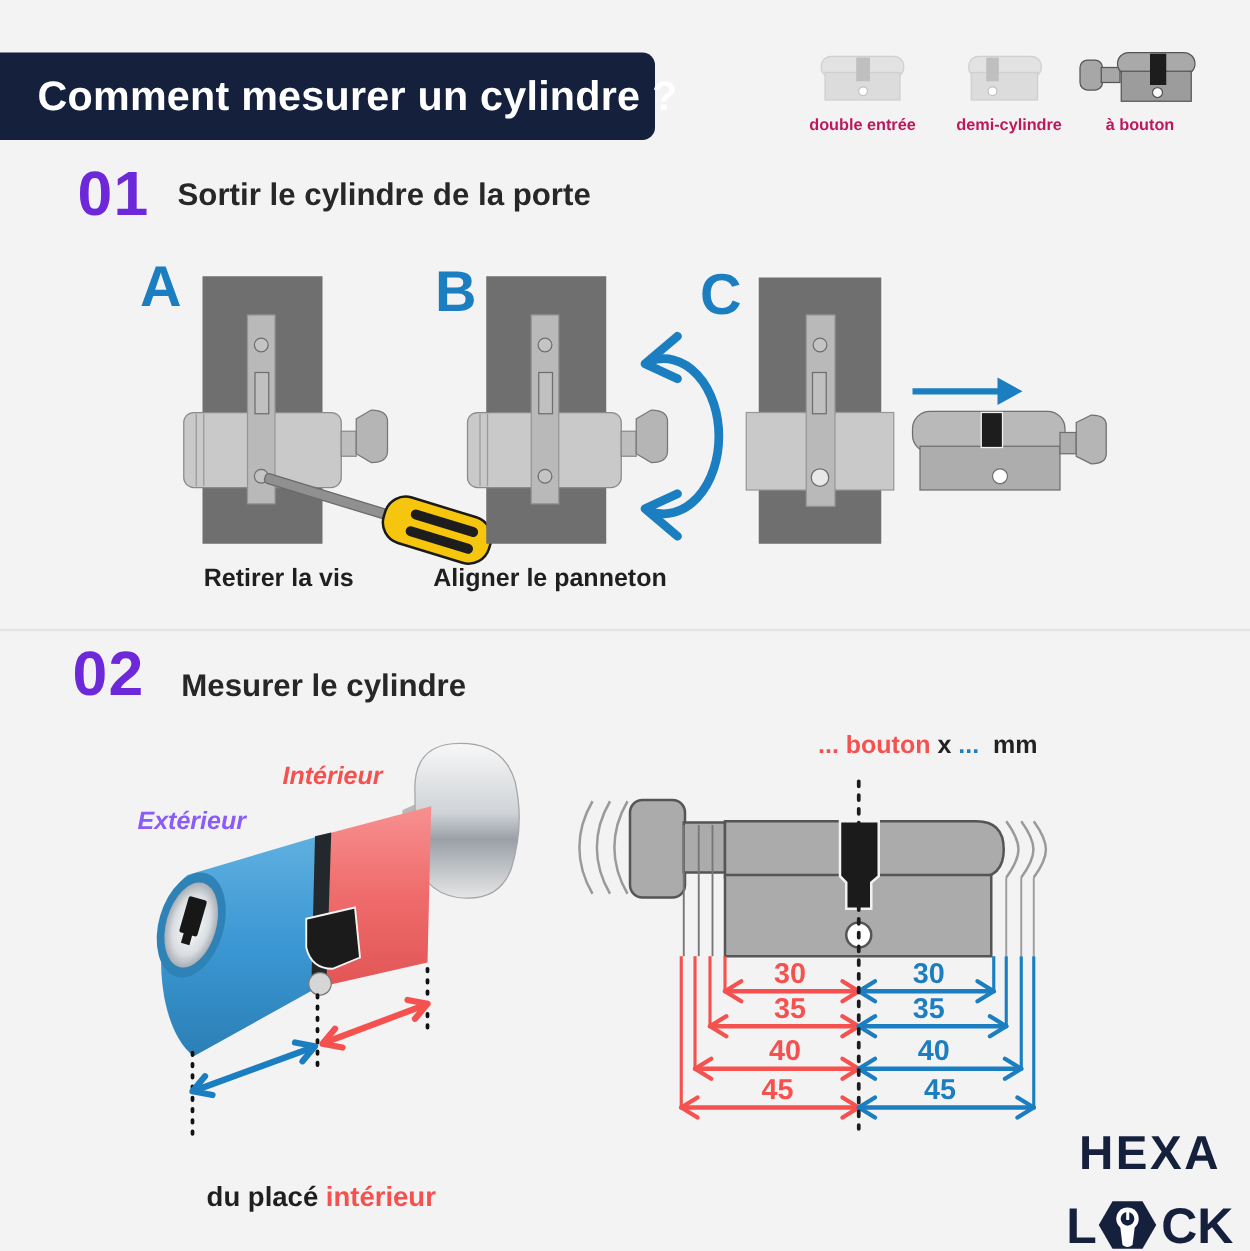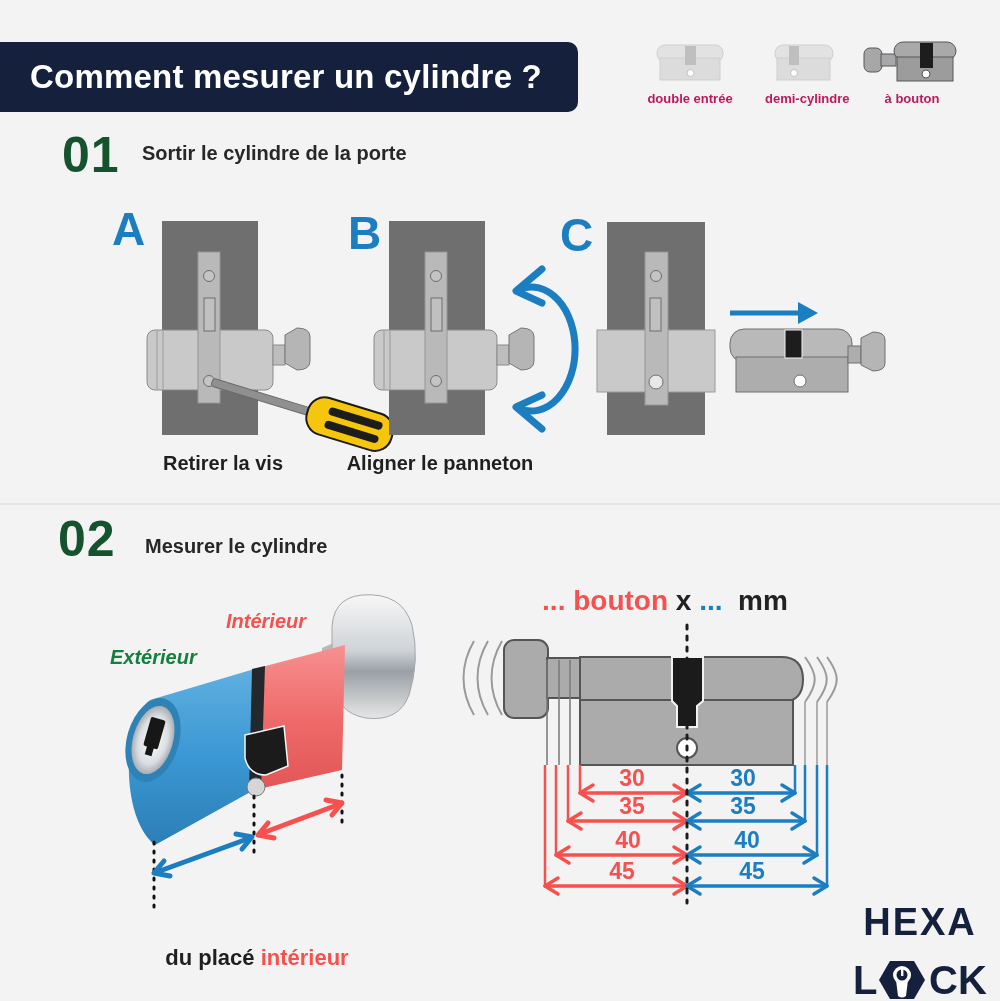--- a/index.html
+++ b/index.html
@@ -1,36 +1,36 @@
 <!DOCTYPE html>
 <html><head>
 <meta charset="utf-8">
 <style>
   html,body{margin:0;padding:0;background:#ddd;}
   .canvas{position:relative;width:1000px;height:1001px;background:#f3f3f4;overflow:hidden;
           font-family:"Liberation Sans",sans-serif;-webkit-font-smoothing:antialiased;}
   .abs{position:absolute;}
   
-  .banner{left:0;top:42px;width:578px;height:70px;background:#15203d;border-radius:0 10px 10px 0;
+  .banner{left:0;top:42px;width:524px;height:70px;background:#15203d;border-radius:0 10px 10px 0;
           display:flex;align-items:center;padding-left:30px;box-sizing:border-box;}
   .banner-title{color:#ffffff;font-size:33px;font-weight:bold;letter-spacing:.2px;white-space:nowrap;}
   
   .lock-type{position:absolute;text-align:center;}
   .lock-label{font-size:13px;font-weight:bold;color:#be185d;margin-top:3px;white-space:nowrap;}
   
-  .sec-num{font-size:50px;font-weight:800;color:#14532d;line-height:1;letter-spacing:1px;}
-  .sec-title{font-size:20px;font-weight:bold;color:#272727;white-space:nowrap;}
+  .sec-num{font-size:50px;font-weight:800;color:#6d28d9;line-height:1;letter-spacing:1px;}
+  .sec-title{font-size:25px;font-weight:bold;color:#272727;white-space:nowrap;}
   
   .step-letter{font-size:46px;font-weight:800;color:#1b7ec1;line-height:1;}
   .step-caption{font-size:20px;font-weight:bold;color:#1f1f1f;text-align:center;width:250px;}
   .divider{left:0;top:503px;width:1000px;height:2px;background:#e4e4e6;}
   
   .label-int{color:#f4514f;font-size:20px;font-weight:800;font-style:italic;}
-  .label-ext{color:#15803d;font-size:20px;font-weight:800;font-style:italic;}
-  .formula{font-size:28px;font-weight:800;color:#222;text-align:center;white-space:nowrap;}
+  .label-ext{color:#8b5cf6;font-size:20px;font-weight:800;font-style:italic;}
+  .formula{font-size:20px;font-weight:800;color:#222;text-align:right;white-space:nowrap;}
   .note{font-size:22px;font-weight:bold;color:#1f1f1f;text-align:center;line-height:1.28;}
   .red{color:#f4514f;} .blue{color:#1b7ec1;}
 </style>
 </head>
 <body>
 
 <div class="canvas">
 
   <div class="abs banner">
     <span class="banner-title">Comment mesurer un cylindre ?</span>

